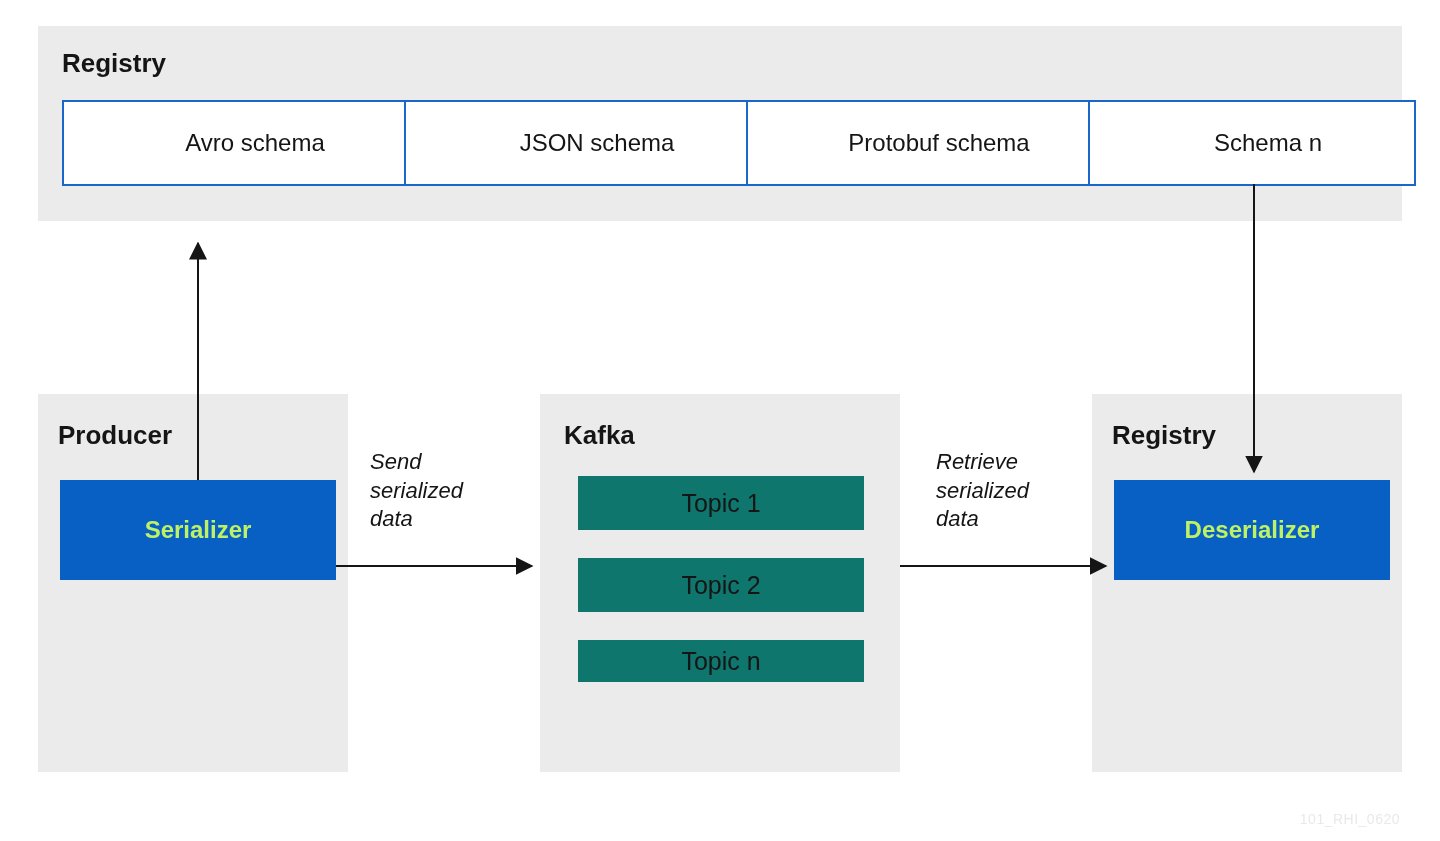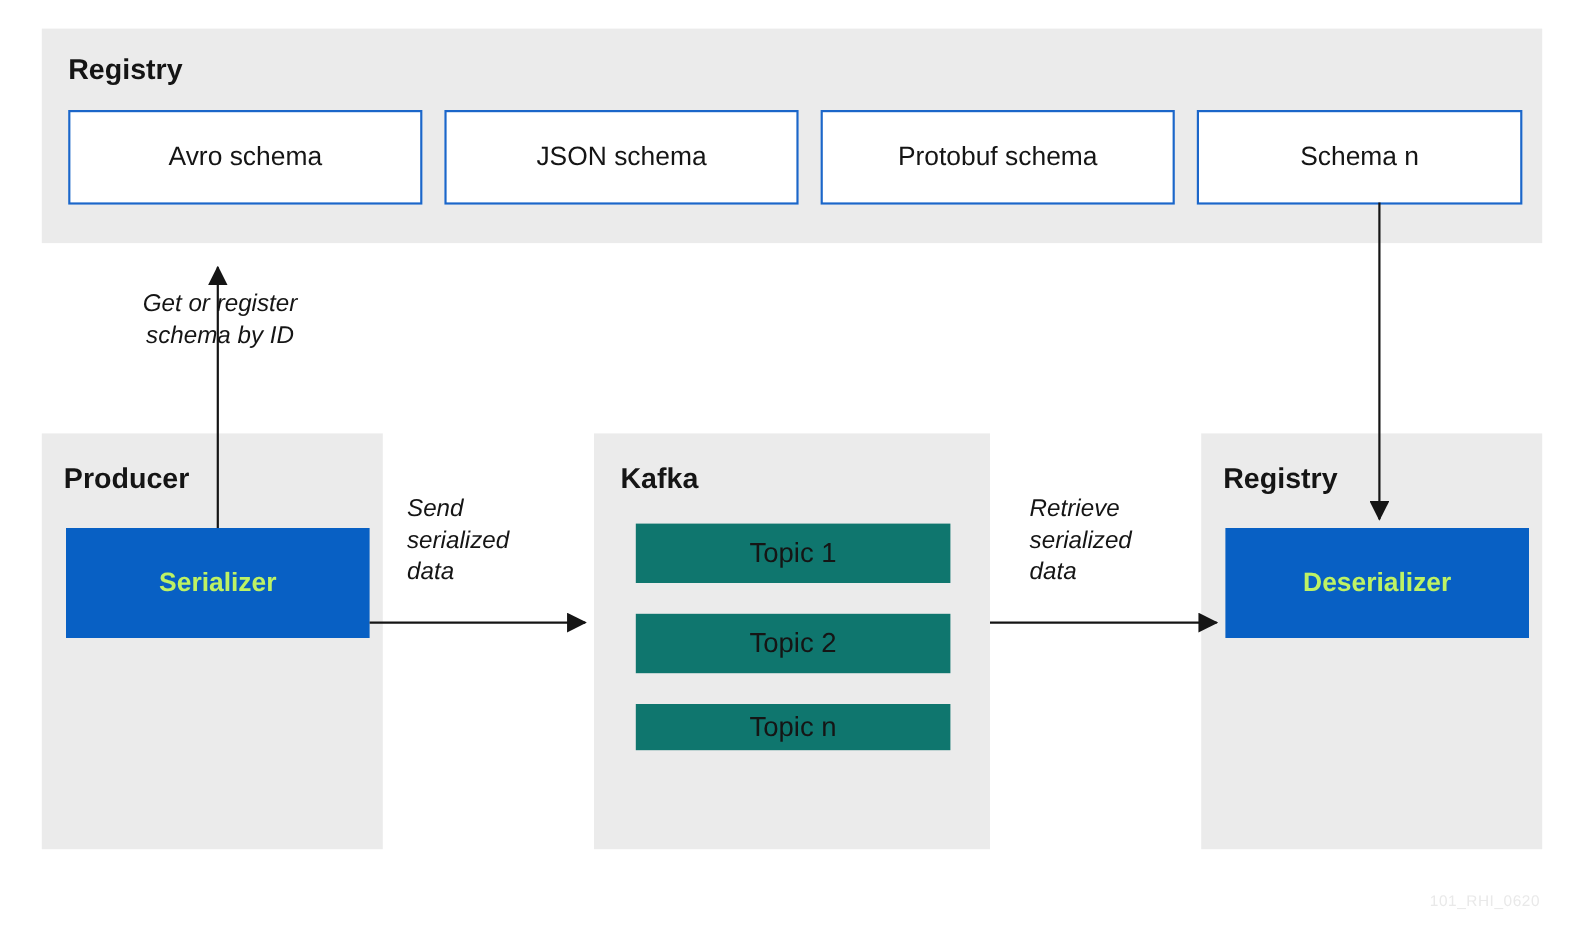--- a/index.html
+++ b/index.html
@@ -37,20 +37,21 @@
   .schema-box {
     position: absolute;
     background: #ffffff;
     border: 2px solid #1b66c9;
     height: 82px;
     display: flex;
     align-items: center;
     justify-content: center;
     font-size: 24px;
     font-weight: 400;
+    padding-left: 32px;
   }
 
   
   .comp-box {
     position: absolute;
     background: #ebebeb;
   }
   .comp-title {
     position: absolute;
     font-size: 26px;
@@ -127,21 +128,20 @@
   <div class="comp-box" style="left:540px; top:394px; width:360px; height:378px;"></div>
   <div class="comp-title" style="left:564px; top:420px;">Kafka</div>
   <div class="topic" style="left:578px; top:476px; width:286px; height:54px;">Topic 1</div>
   <div class="topic" style="left:578px; top:558px; width:286px; height:54px;">Topic 2</div>
   <div class="topic" style="left:578px; top:640px; width:286px; height:42px;">Topic n</div>
 
   <div class="comp-box" style="left:1092px; top:394px; width:310px; height:378px;"></div>
   <div class="comp-title" style="left:1112px; top:420px;">Registry</div>
   <div class="solid-blue" style="left:1114px; top:480px; width:276px; height:100px;">Deserializer</div>
 
-  <div class="flow-label" style="left:100px; top:262px; width:200px; text-align:center;">Get or register schema by ID</div>
   <div class="flow-label" style="left:370px; top:448px; width:130px;">Send serialized data</div>
   <div class="flow-label" style="left:936px; top:448px; width:130px;">Retrieve serialized data</div>
 
   <svg class="arrows">
     <defs>
       <marker id="ah" viewBox="0 0 12 12" refX="11" refY="6" markerWidth="9" markerHeight="9" orient="auto-start-reverse">
         <path d="M0,0 L12,6 L0,12 z" fill="#151515"></path>
       </marker>
     </defs>
 

